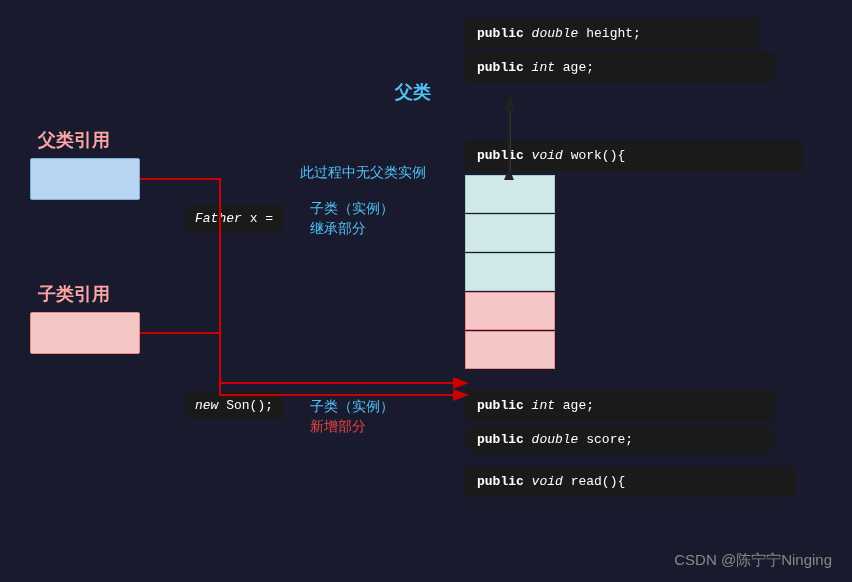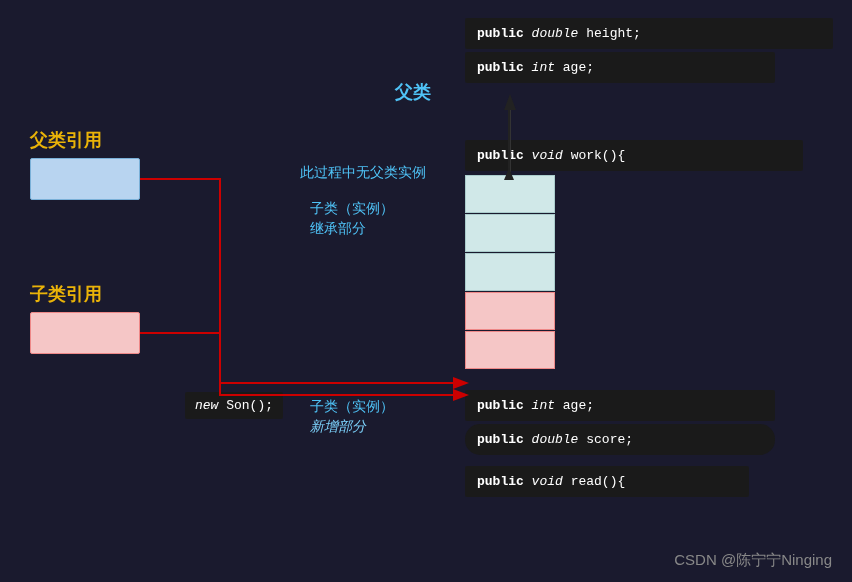--- a/index.html
+++ b/index.html
@@ -16,23 +16,24 @@
     .canvas {
       width: 852px;
       height: 582px;
       position: relative;
       background: #1a1a2e;
     }
 
     
     .label-cn {
       position: absolute;
-      color: #eab308;
+      color: #fca5a5;
       font-size: 18px;
       font-weight: bold;
+      margin-left: 8px;
     }
 
     .label-cn-small {
       position: absolute;
       color: #4fc3f7;
       font-size: 14px;
     }
 
     
     .code-box {
@@ -114,31 +115,35 @@
 <div class="canvas">
 
   <div class="label-cn" style="top: 128px; left: 30px;">父类引用</div>
 
   <div class="ref-box-blue" style="top: 158px; left: 30px;"></div>
 
   <div class="label-cn" style="top: 282px; left: 30px;">子类引用</div>
 
   <div class="ref-box-red" style="top: 312px; left: 30px;"></div>
 
+  <div class="code-box" style="top: 205px; left: 185px; white-space: nowrap;">
+    <span class="kw-italic">Father</span>
+    <span> x =</span>
+  </div>
 
   <div class="code-box" style="top: 392px; left: 185px; white-space: nowrap;">
     <span class="kw-italic">new</span>
     <span> Son();</span>
   </div>
 
   <div class="father-label" style="top: 80px; left: 395px; font-size: 18px; color: #4fc3f7; font-weight: bold;">父类</div>
 
   <div class="label-cn-small" style="top: 148px; left: 300px; color: #4fc3f7; font-size: 14px; margin-top: 16px;">此过程中无父类实例</div>
 
-  <div class="code-box" style="top: 18px; left: 465px; width: 368px; padding: 8px 12px;">
+  <div class="code-box" style="top: 18px; left: 465px; width: 294px; padding: 8px 12px;">
     <span style="font-weight:bold;">public </span><span class="kw-italic">double</span><span> height;</span>
   </div>
 
   <div class="code-box" style="top: 52px; left: 465px; width: 310px; padding: 8px 12px;">
     <span style="font-weight:bold;">public </span><span class="kw-italic">int</span><span> age;</span>
   </div>
 
   <div class="code-box" style="top: 140px; left: 465px; width: 338px; padding: 8px 12px;">
     <span style="font-weight:bold;">public </span><span class="kw-italic">void</span><span> work(){</span>
   </div>
@@ -152,31 +157,31 @@
 
   <div style="position:absolute; top: 292px; left: 465px; width: 90px;">
     <div class="mem-box-pink" style="height: 38px; margin-bottom: 1px;"></div>
     <div class="mem-box-pink" style="height: 38px;"></div>
   </div>
 
   <div class="son-label" style="top: 200px; left: 310px; color: #4fc3f7; font-size: 14px;">子类（实例）</div>
   <div class="son-label" style="top: 220px; left: 310px; color: #4fc3f7; font-size: 14px;">继承部分</div>
 
   <div class="son-label" style="top: 398px; left: 310px; color: #4fc3f7; font-size: 14px;">子类（实例）</div>
-  <div class="son-label" style="top: 418px; left: 310px; color: #7dd3fc; font-size: 14px; font-style: italic;">新增部分</div>
+  <div class="son-label" style="top: 418px; left: 310px; color: #ef4444; font-size: 14px;">新增部分</div>
 
   <div class="code-box" style="top: 390px; left: 465px; width: 310px; padding: 8px 12px;">
     <span style="font-weight:bold;">public </span><span class="kw-italic">int</span><span> age;</span>
   </div>
 
   <div class="code-box" style="top: 424px; left: 465px; width: 310px; padding: 8px 12px; border-radius: 15px;">
     <span style="font-weight:bold;">public </span><span class="kw-italic">double</span><span> score;</span>
   </div>
 
-  <div class="code-box" style="top: 466px; left: 465px; width: 284px; padding: 8px 12px;">
+  <div class="code-box" style="top: 466px; left: 465px; width: 330px; padding: 8px 12px;">
     <span style="font-weight:bold;">public </span><span class="kw-italic">void</span><span> read(){</span>
   </div>
 
   <svg class="arrows-svg">
 
     <line x1="510" y1="175" x2="510" y2="98" stroke="#333" stroke-width="2" marker-end="url(#arrowBlack)"></line>
 
     <polyline points="140,179 220,179 220,383 465,383" stroke="#cc0000" stroke-width="2" fill="none" marker-end="url(#arrowRed)"></polyline>
 
     <polyline points="140,333 220,333 220,395 465,395" stroke="#cc0000" stroke-width="2" fill="none" marker-end="url(#arrowRed)"></polyline>

